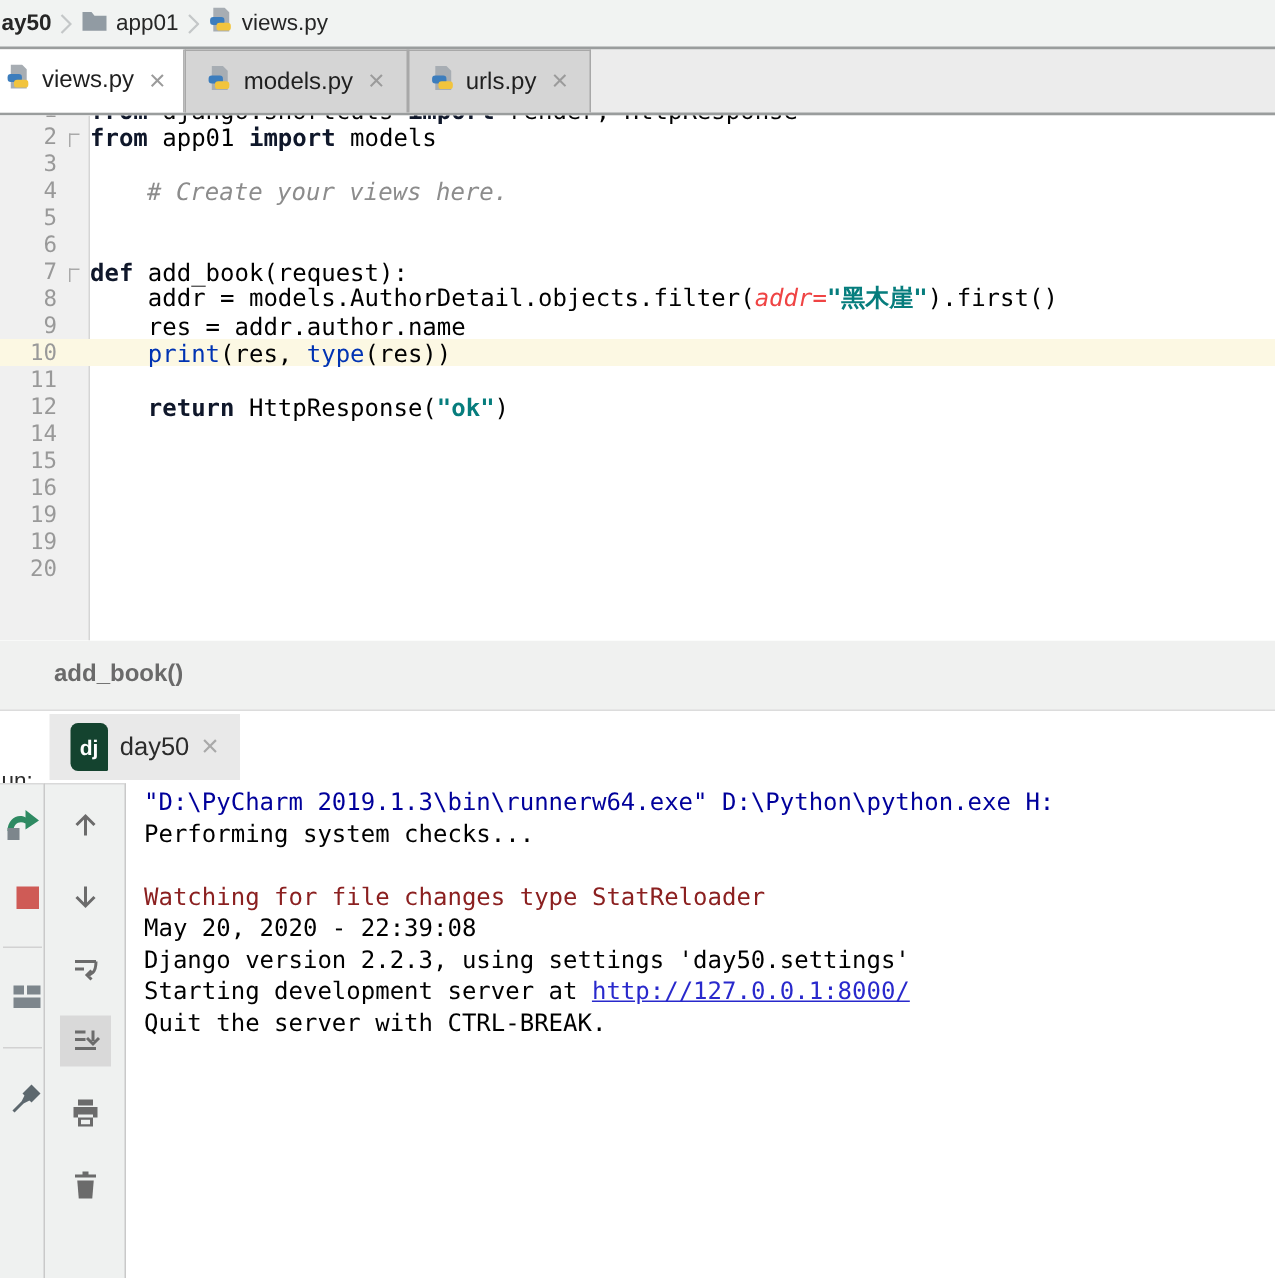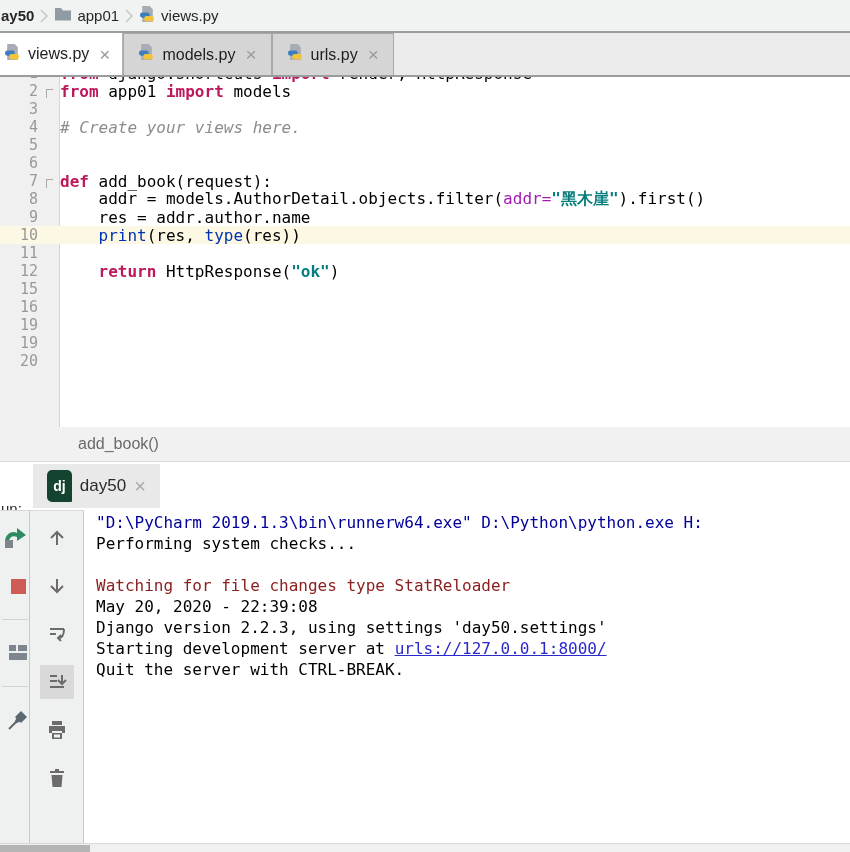--- a/index.html
+++ b/index.html
@@ -27,30 +27,30 @@
   .gutter-bg { position:absolute; left:0; top:0; bottom:0; width:60px;
     background:#f0f0f0; border-right:1px solid #d5d5d5; }
   .lines { position:absolute; left:0; right:0; top:-13px; }
   .code-row { height:18px; display:flex; align-items:center; position:relative; }
   .code-row.hl { background:#fcf8e3; }
   .ln { width:38px; text-align:right; font-family:"DejaVu Sans Mono", monospace;
     font-size:15px; color:#999; flex:0 0 38px; }
   .fold { width:22px; flex:0 0 22px; display:flex; align-items:center; justify-content:center; }
   .fold-mark { width:7px; height:9px; border-left:1px solid #a9a9a9; border-top:1px solid #a9a9a9; margin-top:4px;}
   .code { font-family:"DejaVu Sans Mono", monospace; font-size:16px; white-space:pre; color:#000; }
-  .tok-kw { color:#be185d; font-weight:bold; }
+  .tok-kw { color:#0f172a; font-weight:bold; }
   .tok-builtin { color:#0033b3; }
   .tok-str { color:#067d7d; font-weight:bold; }
-  .tok-comment { color:#8c8c8c; font-style:italic; }
-  .tok-param { color:#a21caf; }
+  .tok-comment { color:#8c8c8c; font-style:italic;margin-left:38px; }
+  .tok-param { color:#ef4444;font-style:italic; }
   .tok-plain { color:#000; }
 
   
-  .func-bar { height:35px; background:#f0f1f0; border-bottom:1px solid #dcdcdc;
-    display:flex; align-items:center; padding-left:78px; font-size:16px; color:#6a6a6a; }
+  .func-bar { height:47px; background:#f0f1f0; border-bottom:1px solid #dcdcdc;
+    display:flex; align-items:center; padding-left:36px; font-size:16px; color:#6a6a6a;font-weight:bold; }
 
   
   .run-row { height:48px; background:#fff; display:flex; align-items:center; }
   .run-label { font-size:15px; color:#2b2b2b; margin-left:1px;margin-top:44px; }
   .run-tab { height:44px; margin-left:11px; background:#e9e9e9; display:flex;
     align-items:center; gap:8px; padding:0 14px; }
   .dj-badge { width:25px; height:32px; background:#14432f; border-radius:5px;
     color:#fff; font-size:14px; font-weight:bold; display:flex; align-items:center;
     justify-content:center; border-bottom-right-radius:1px; }
   .run-tab .label { font-size:17px; color:#2b2b2b; }
@@ -208,20 +208,25 @@
         <div class="ln">11</div>
         <div class="fold"></div>
         <div class="code"></div>
       </div>
       <div class="code-row">
         <div class="ln">12</div>
         <div class="fold"></div>
         <div class="code"><span class="tok-plain">    </span><span class="tok-kw">return </span><span class="tok-plain">HttpResponse(</span><span class="tok-str">"ok"</span><span class="tok-plain">)</span></div>
       </div>
       <div class="code-row">
+        <div class="ln">14</div>
+        <div class="fold"></div>
+        <div class="code"></div>
+      </div>
+      <div class="code-row">
         <div class="ln">15</div>
         <div class="fold"></div>
         <div class="code"></div>
       </div>
       <div class="code-row">
         <div class="ln">16</div>
         <div class="fold"></div>
         <div class="code"></div>
       </div>
       <div class="code-row">
@@ -321,20 +326,20 @@
         </svg>
       </div>
     </div>
   <div class="console-text" id="console-text">
       <div class="console-line"><span class="c-cmd">"D:\PyCharm 2019.1.3\bin\runnerw64.exe" D:\Python\python.exe H:</span></div>
       <div class="console-line"><span class="c-plain">Performing system checks...</span></div>
       <div class="console-line"></div>
       <div class="console-line"><span class="c-error">Watching for file changes type StatReloader</span></div>
       <div class="console-line"><span class="c-plain">May 20, 2020 - 22:39:08</span></div>
       <div class="console-line"><span class="c-plain">Django version 2.2.3, using settings 'day50.settings'</span></div>
-      <div class="console-line"><span class="c-plain">Starting development server at </span><a class="c-link">urls://127.0.0.1:8000/</a></div>
+      <div class="console-line"><span class="c-plain">Starting development server at </span><a class="c-link">http://127.0.0.1:8000/</a></div>
       <div class="console-line"><span class="c-plain">Quit the server with CTRL-BREAK.</span></div>
     </div>
 </div>
 
 <div class="hscroll">
   <div class="hthumb"></div>
 </div>
 
 </body></html>

